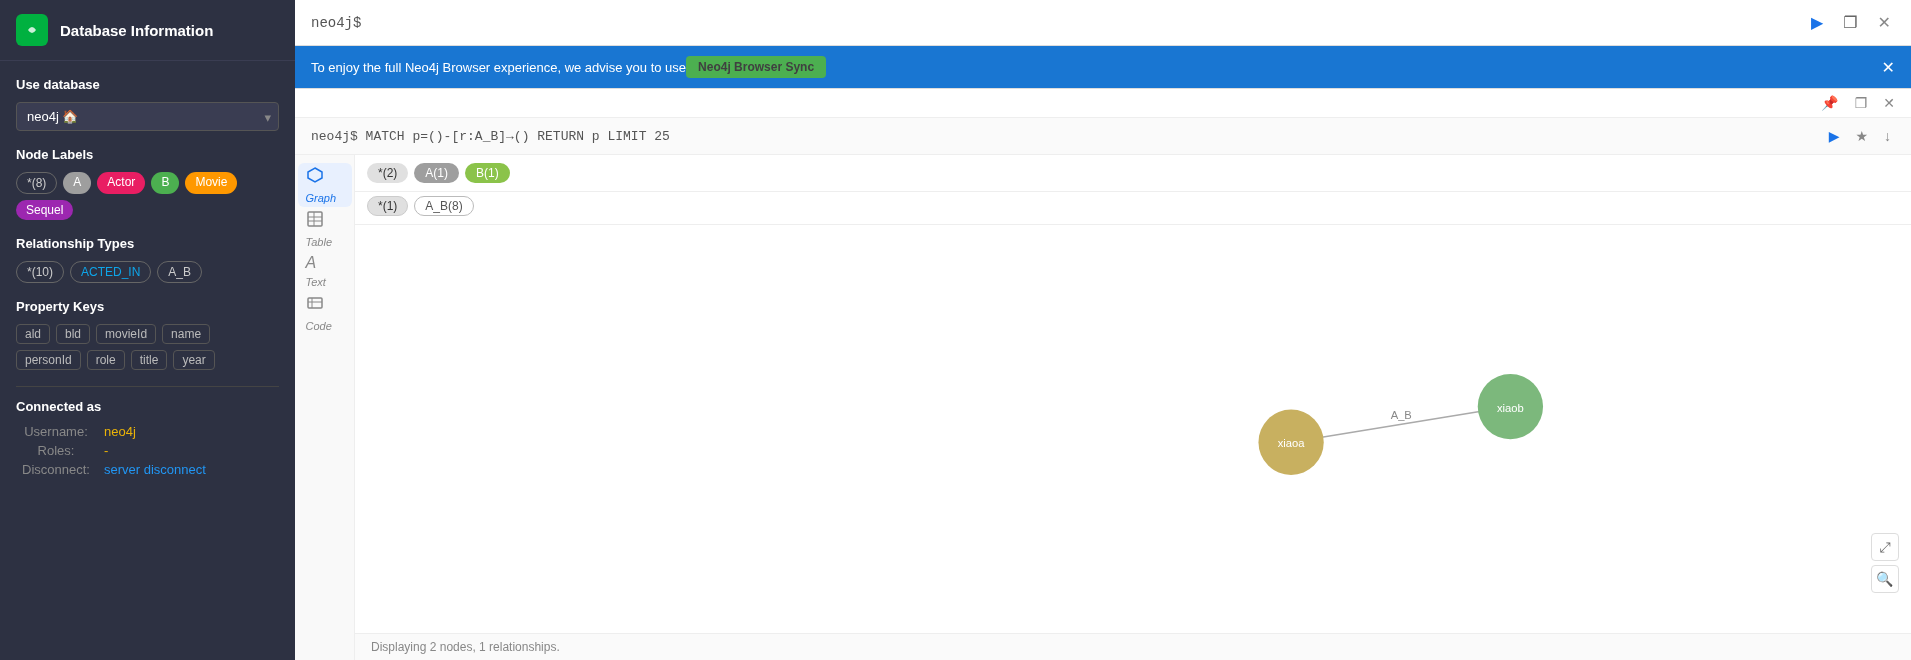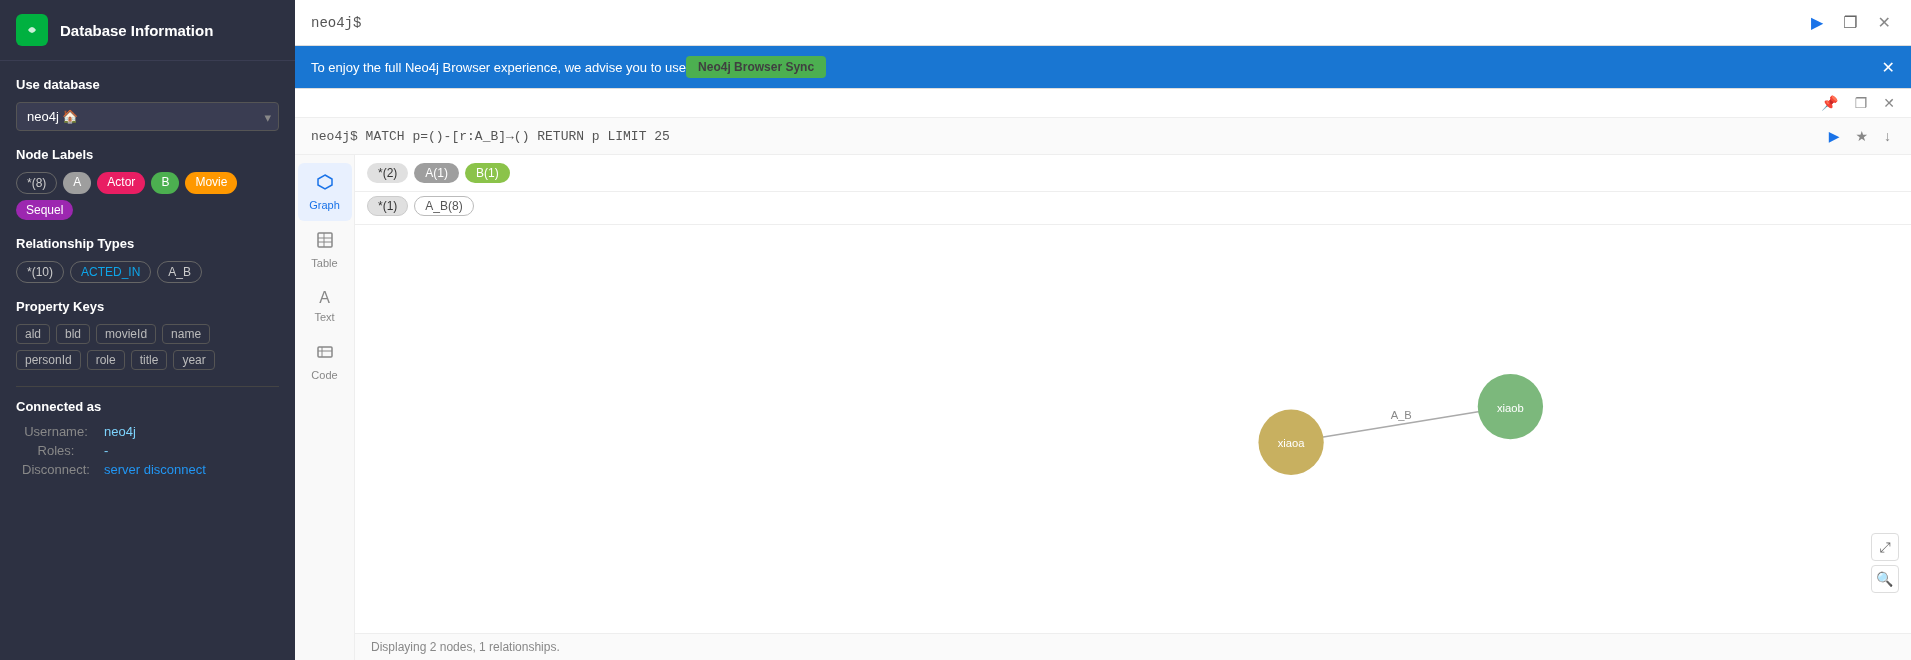--- a/index.html
+++ b/index.html
@@ -90,21 +90,21 @@
     .tag-movie { background: #ff9800; color: #fff; border: none; }
     .tag-sequel { background: #9c27b0; color: #fff; border: none; }
     .tag-rel { background: transparent; border: 1px solid #666; color: #ccc; }
     .tag-acted { background: transparent; border: 1px solid #666; color: #0ea5e9; }
     .tag-ab { background: transparent; border: 1px solid #666; color: #ccc; }
     .tag-prop { background: transparent; border: 1px solid #555; color: #bbb; padding: 2px 8px; border-radius: 4px; font-size: 12px; }
     .divider { border: none; border-top: 1px solid #444; margin: 12px 0; }
     .connected-as { font-size: 13px; }
     .connected-row { display: flex; gap: 8px; margin-bottom: 4px; }
     .connected-label { color: #888; text-align: center; min-width: 80px; }
-    .connected-value { color: #7dd3fc; }
+    .connected-value { color: #eab308; }
     .disconnect-link { color: #2196f3; text-decoration: none; cursor: pointer; }
 
     
     .main {
       flex: 1;
       display: flex;
       flex-direction: column;
       background: #f5f5f5;
       overflow: hidden;
     }
@@ -253,28 +253,29 @@
       display: flex;
       flex-direction: column;
       align-items: center;
       padding-top: 8px;
       gap: 0;
       flex-shrink: 0;
     }
     .view-tab {
       display: flex;
       flex-direction: column;
-      align-items: center;
-      padding: 10px 8px;
+      align-items: flex-start;
+      padding: 3px 8px;
       cursor: pointer;
       border-radius: 6px;
       width: 54px;
       color: #888;
       font-size: 11px;
       gap: 4px;
+      font-style: italic;
     }
     .view-tab.active { background: #e8f0fe; color: #1a73e8; }
     .view-tab-icon { font-size: 16px; }
 
     
     .filter-area {
       flex: 1;
       display: flex;
       flex-direction: column;
       overflow: hidden;

